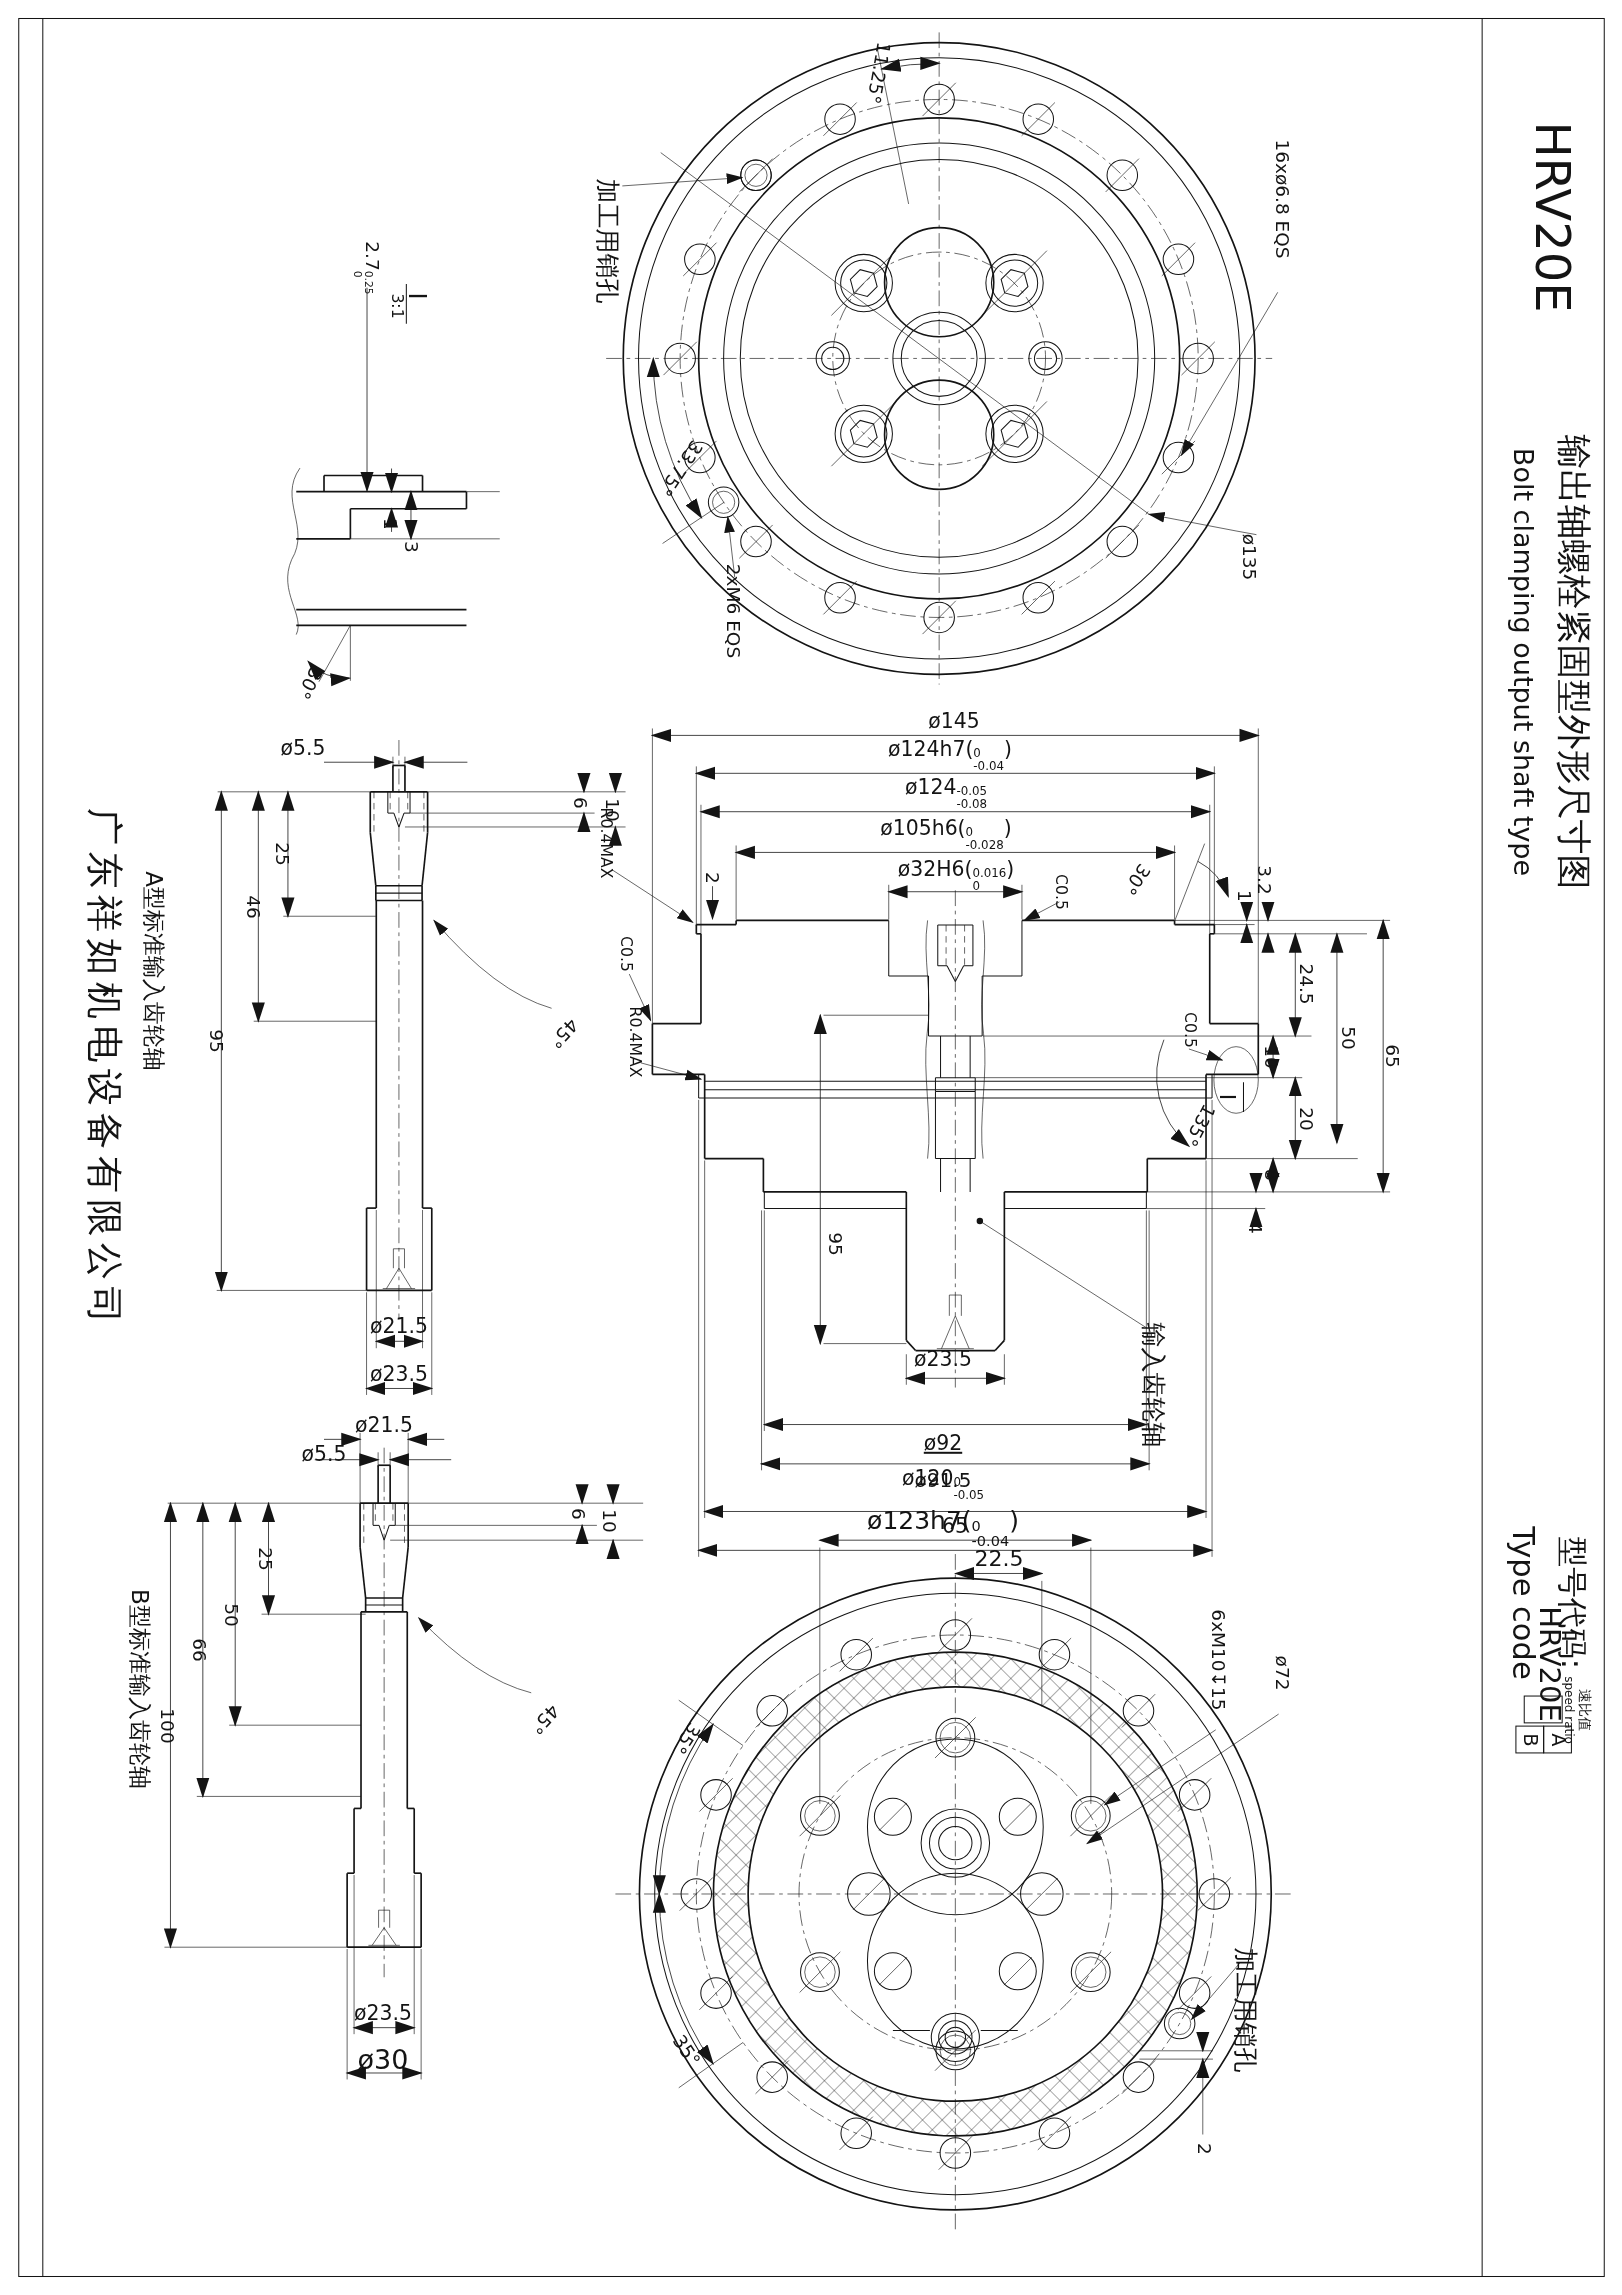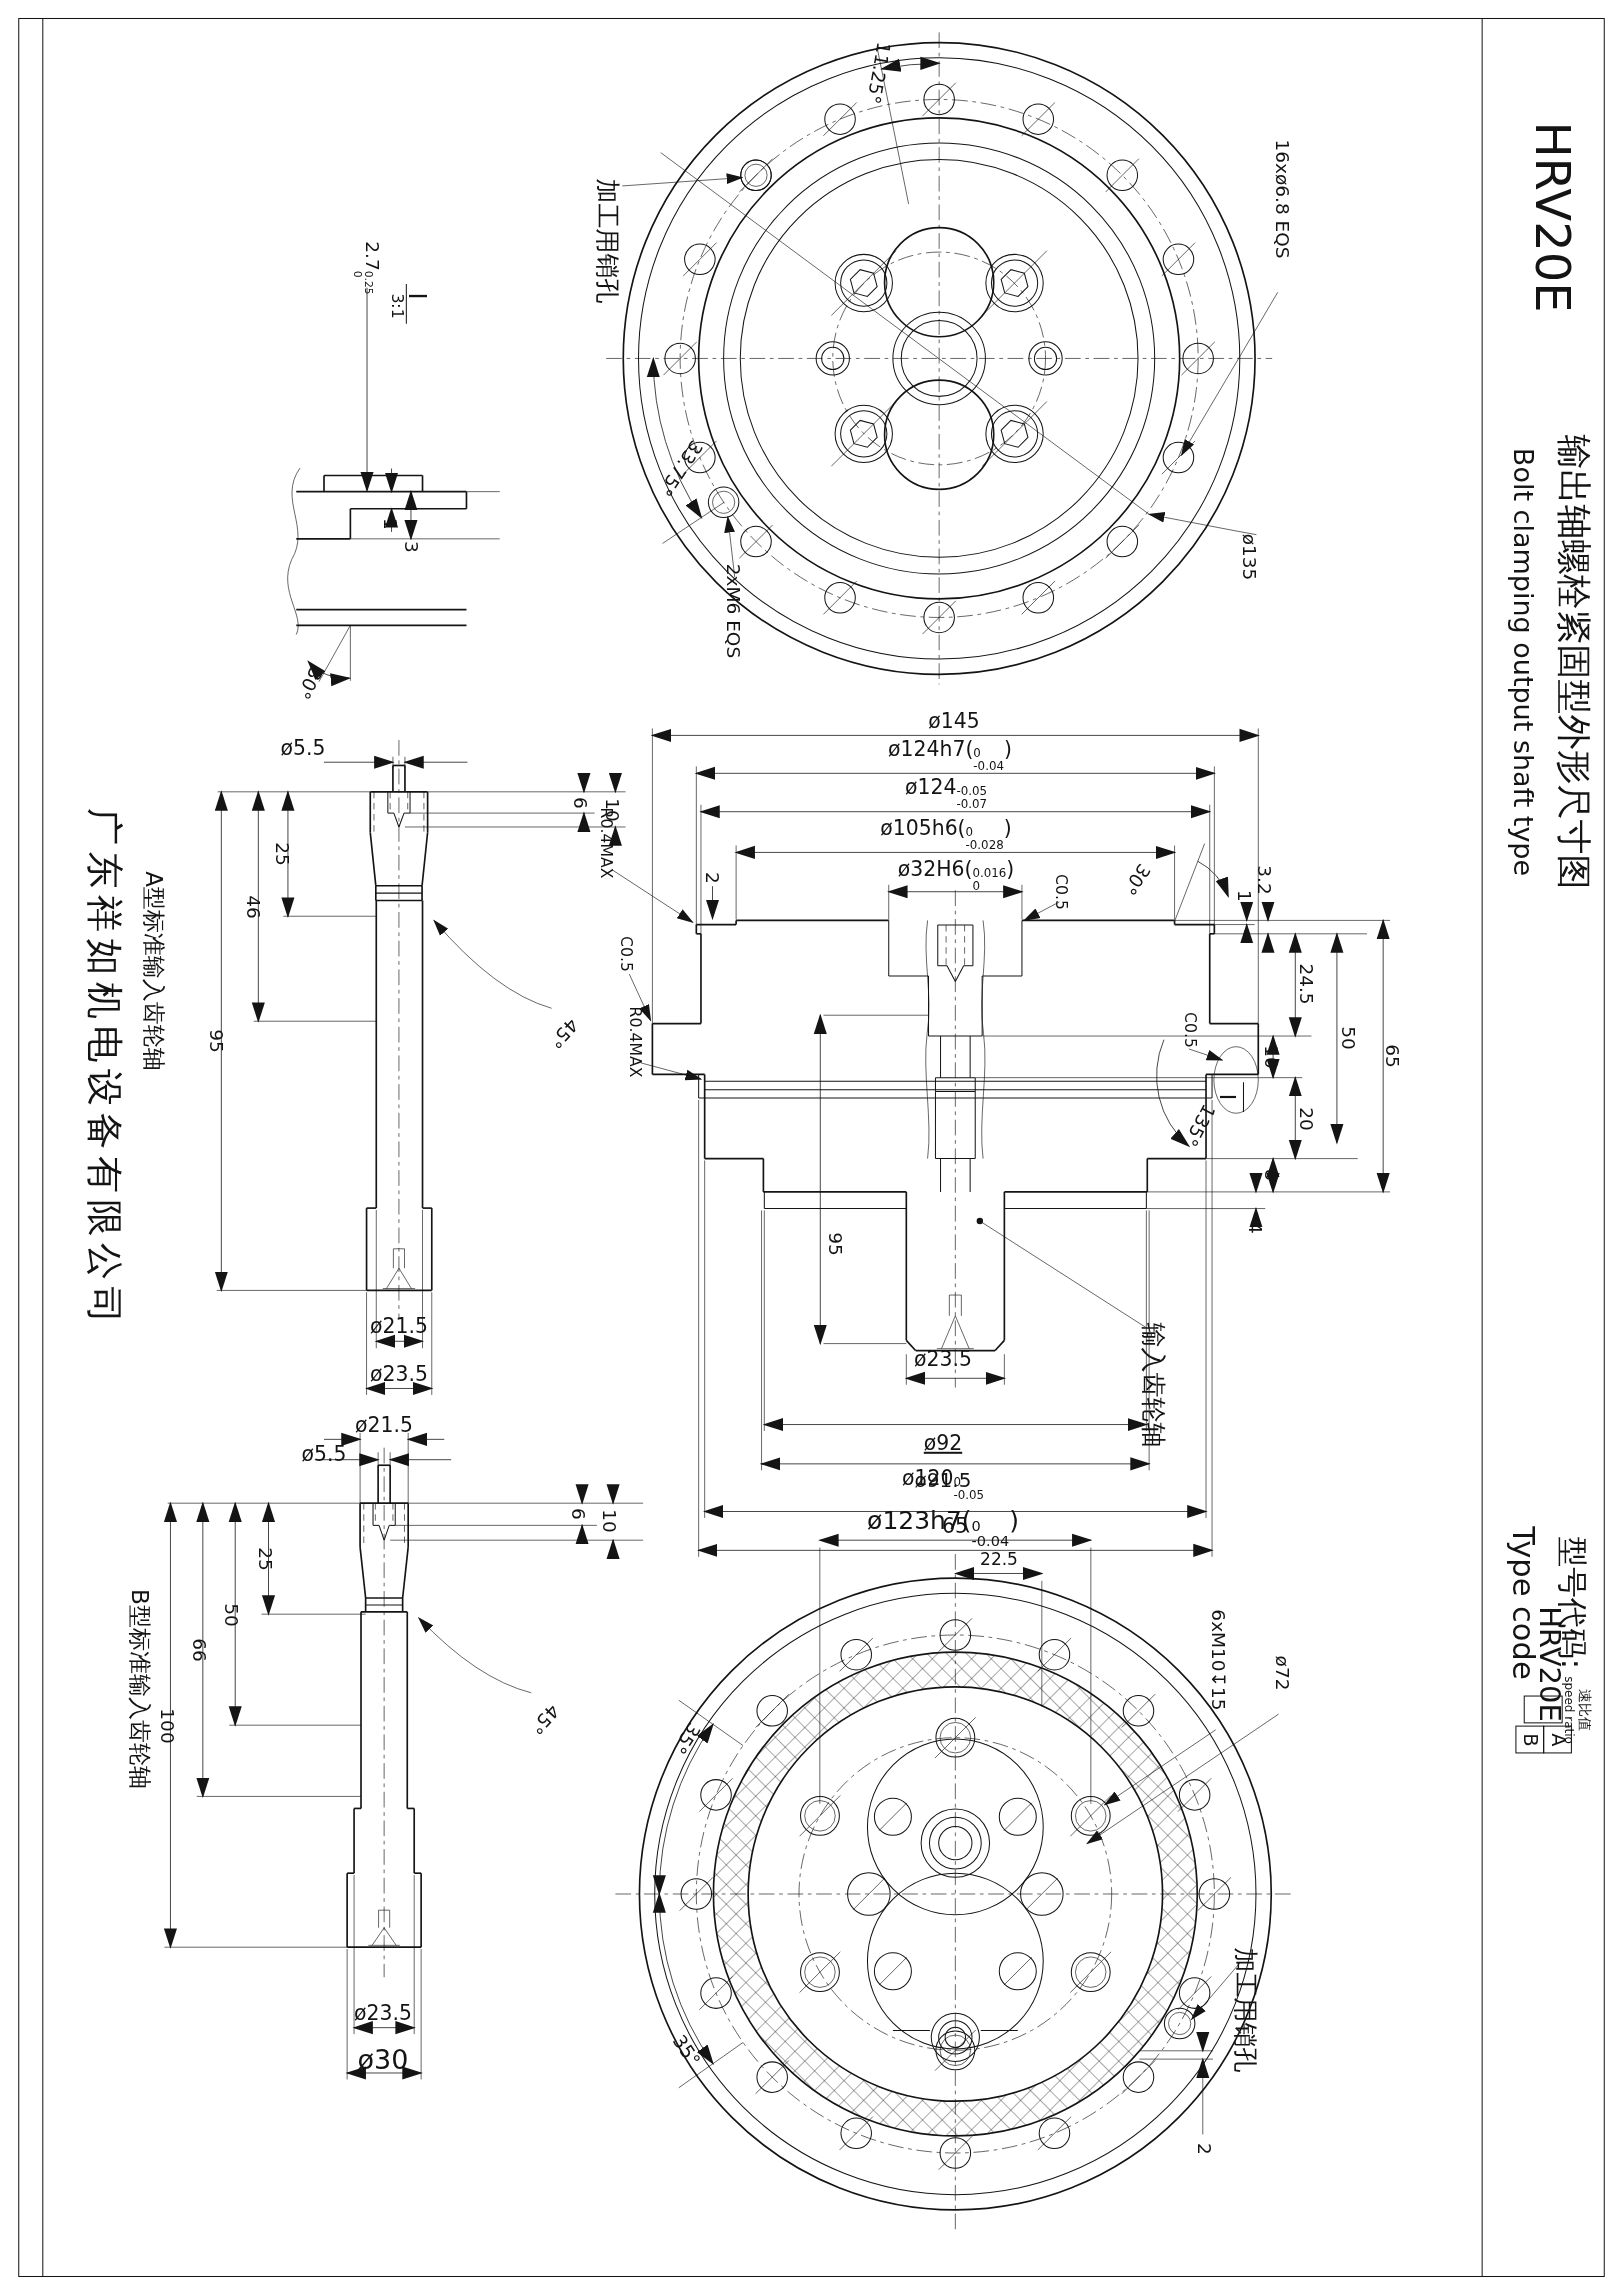--- a/index.html
+++ b/index.html
@@ -566,21 +566,21 @@
       <div class="lbl" style="left: 680px; top: 468px; font-size: 18.5px; transform: translate(-50%, -50%) rotate(124deg);"><span>33.75°</span></div>
       <div class="lbl" style="left: 733px; top: 611px; font-size: 18.5px; transform: translate(-50%, -50%) rotate(90deg);"><span>2xM6 EQS</span></div>
       <div class="lbl" style="left: 1249px; top: 557px; font-size: 18.5px; transform: translate(-50%, -50%) rotate(90deg);"><span>ø135</span></div>
       <div class="lbl" style="left: 954px; top: 721px; font-size: 20.4px; transform: translate(-50%, -50%) rotate(0deg);"><span>ø145</span></div>
       <div class="lbl" style="left: 950px; top: 756px; font-size: 20.4px; transform: translate(-50%, -50%) rotate(0deg);"><span>ø124h7(</span><span class="tol">
           <span>0</span>
           <span>-0.04</span>
         </span><span>)</span></div>
       <div class="lbl" style="left: 946px; top: 794px; font-size: 20.4px; transform: translate(-50%, -50%) rotate(0deg);"><span>ø124</span><span class="tol">
           <span>-0.05</span>
-          <span>-0.07</span>
+          <span>-0.08</span>
         </span></div>
       <div class="lbl" style="left: 946px; top: 835px; font-size: 20.4px; transform: translate(-50%, -50%) rotate(0deg);"><span>ø105h6(</span><span class="tol">
           <span>0</span>
           <span>-0.028</span>
         </span><span>)</span></div>
       <div class="lbl" style="left: 956px; top: 876px; font-size: 20.4px; transform: translate(-50%, -50%) rotate(0deg);"><span>ø32H6(</span><span class="tol">
           <span>0.016</span>
           <span>0</span>
         </span><span>)</span></div>
       <div class="lbl" style="left: 712px; top: 878px; font-size: 18.5px; transform: translate(-50%, -50%) rotate(90deg);"><span>2</span></div>
@@ -639,21 +639,21 @@
       <div class="lbl" style="left: 609px; top: 1521px; font-size: 18.5px; transform: translate(-50%, -50%) rotate(90deg);"><span>10</span></div>
       <div class="lbl" style="left: 265px; top: 1559px; font-size: 18.5px; transform: translate(-50%, -50%) rotate(90deg);"><span>25</span></div>
       <div class="lbl" style="left: 231px; top: 1615px; font-size: 18.5px; transform: translate(-50%, -50%) rotate(90deg);"><span>50</span></div>
       <div class="lbl" style="left: 199px; top: 1650px; font-size: 18.5px; transform: translate(-50%, -50%) rotate(90deg);"><span>66</span></div>
       <div class="lbl" style="left: 167px; top: 1726px; font-size: 18.5px; transform: translate(-50%, -50%) rotate(90deg);"><span>100</span></div>
       <div class="lbl" style="left: 544px; top: 1719px; font-size: 18.5px; transform: translate(-50%, -50%) rotate(133deg);"><span>45°</span></div>
       <div class="lbl" style="left: 139px; top: 1689px; font-size: 23px; transform: translate(-50%, -50%) rotate(90deg);"><span>B型标准输入齿轮轴</span></div>
       <div class="lbl" style="left: 383px; top: 2013px; font-size: 20.4px; transform: translate(-50%, -50%) rotate(0deg);"><span>ø23.5</span></div>
       <div class="lbl" style="left: 383px; top: 2059px; font-size: 27px; transform: translate(-50%, -50%) rotate(0deg);"><span>ø30</span></div>
       <div class="lbl" style="left: 955px; top: 1526px; font-size: 20.4px; transform: translate(-50%, -50%) rotate(0deg);"><span>65</span></div>
-      <div class="lbl" style="left: 999px; top: 1559px; font-size: 17px; transform: translate(-50%, -50%) rotate(0deg);"><span>22.5</span></div>
+      <div class="lbl" style="left: 999px; top: 1559px; font-size: 22px; transform: translate(-50%, -50%) rotate(0deg);"><span>22.5</span></div>
       <div class="lbl" style="left: 1218px; top: 1660px; font-size: 18.5px; transform: translate(-50%, -50%) rotate(90deg);"><span>6xM10↧15</span></div>
       <div class="lbl" style="left: 1282px; top: 1673px; font-size: 18.5px; transform: translate(-50%, -50%) rotate(90deg);"><span>ø72</span></div>
       <div class="lbl" style="left: 686px; top: 1738px; font-size: 18.5px; transform: translate(-50%, -50%) rotate(124deg);"><span>35°</span></div>
       <div class="lbl" style="left: 686px; top: 2051px; font-size: 18.5px; transform: translate(-50%, -50%) rotate(56deg);"><span>35°</span></div>
       <div class="lbl" style="left: 1245px; top: 2010px; font-size: 25px; transform: translate(-50%, -50%) rotate(90deg);"><span>加工用销孔</span></div>
       <div class="lbl" style="left: 1204px; top: 2149px; font-size: 18.5px; transform: translate(-50%, -50%) rotate(90deg);"><span>2</span></div>
     </div>
 
 </div>
 

